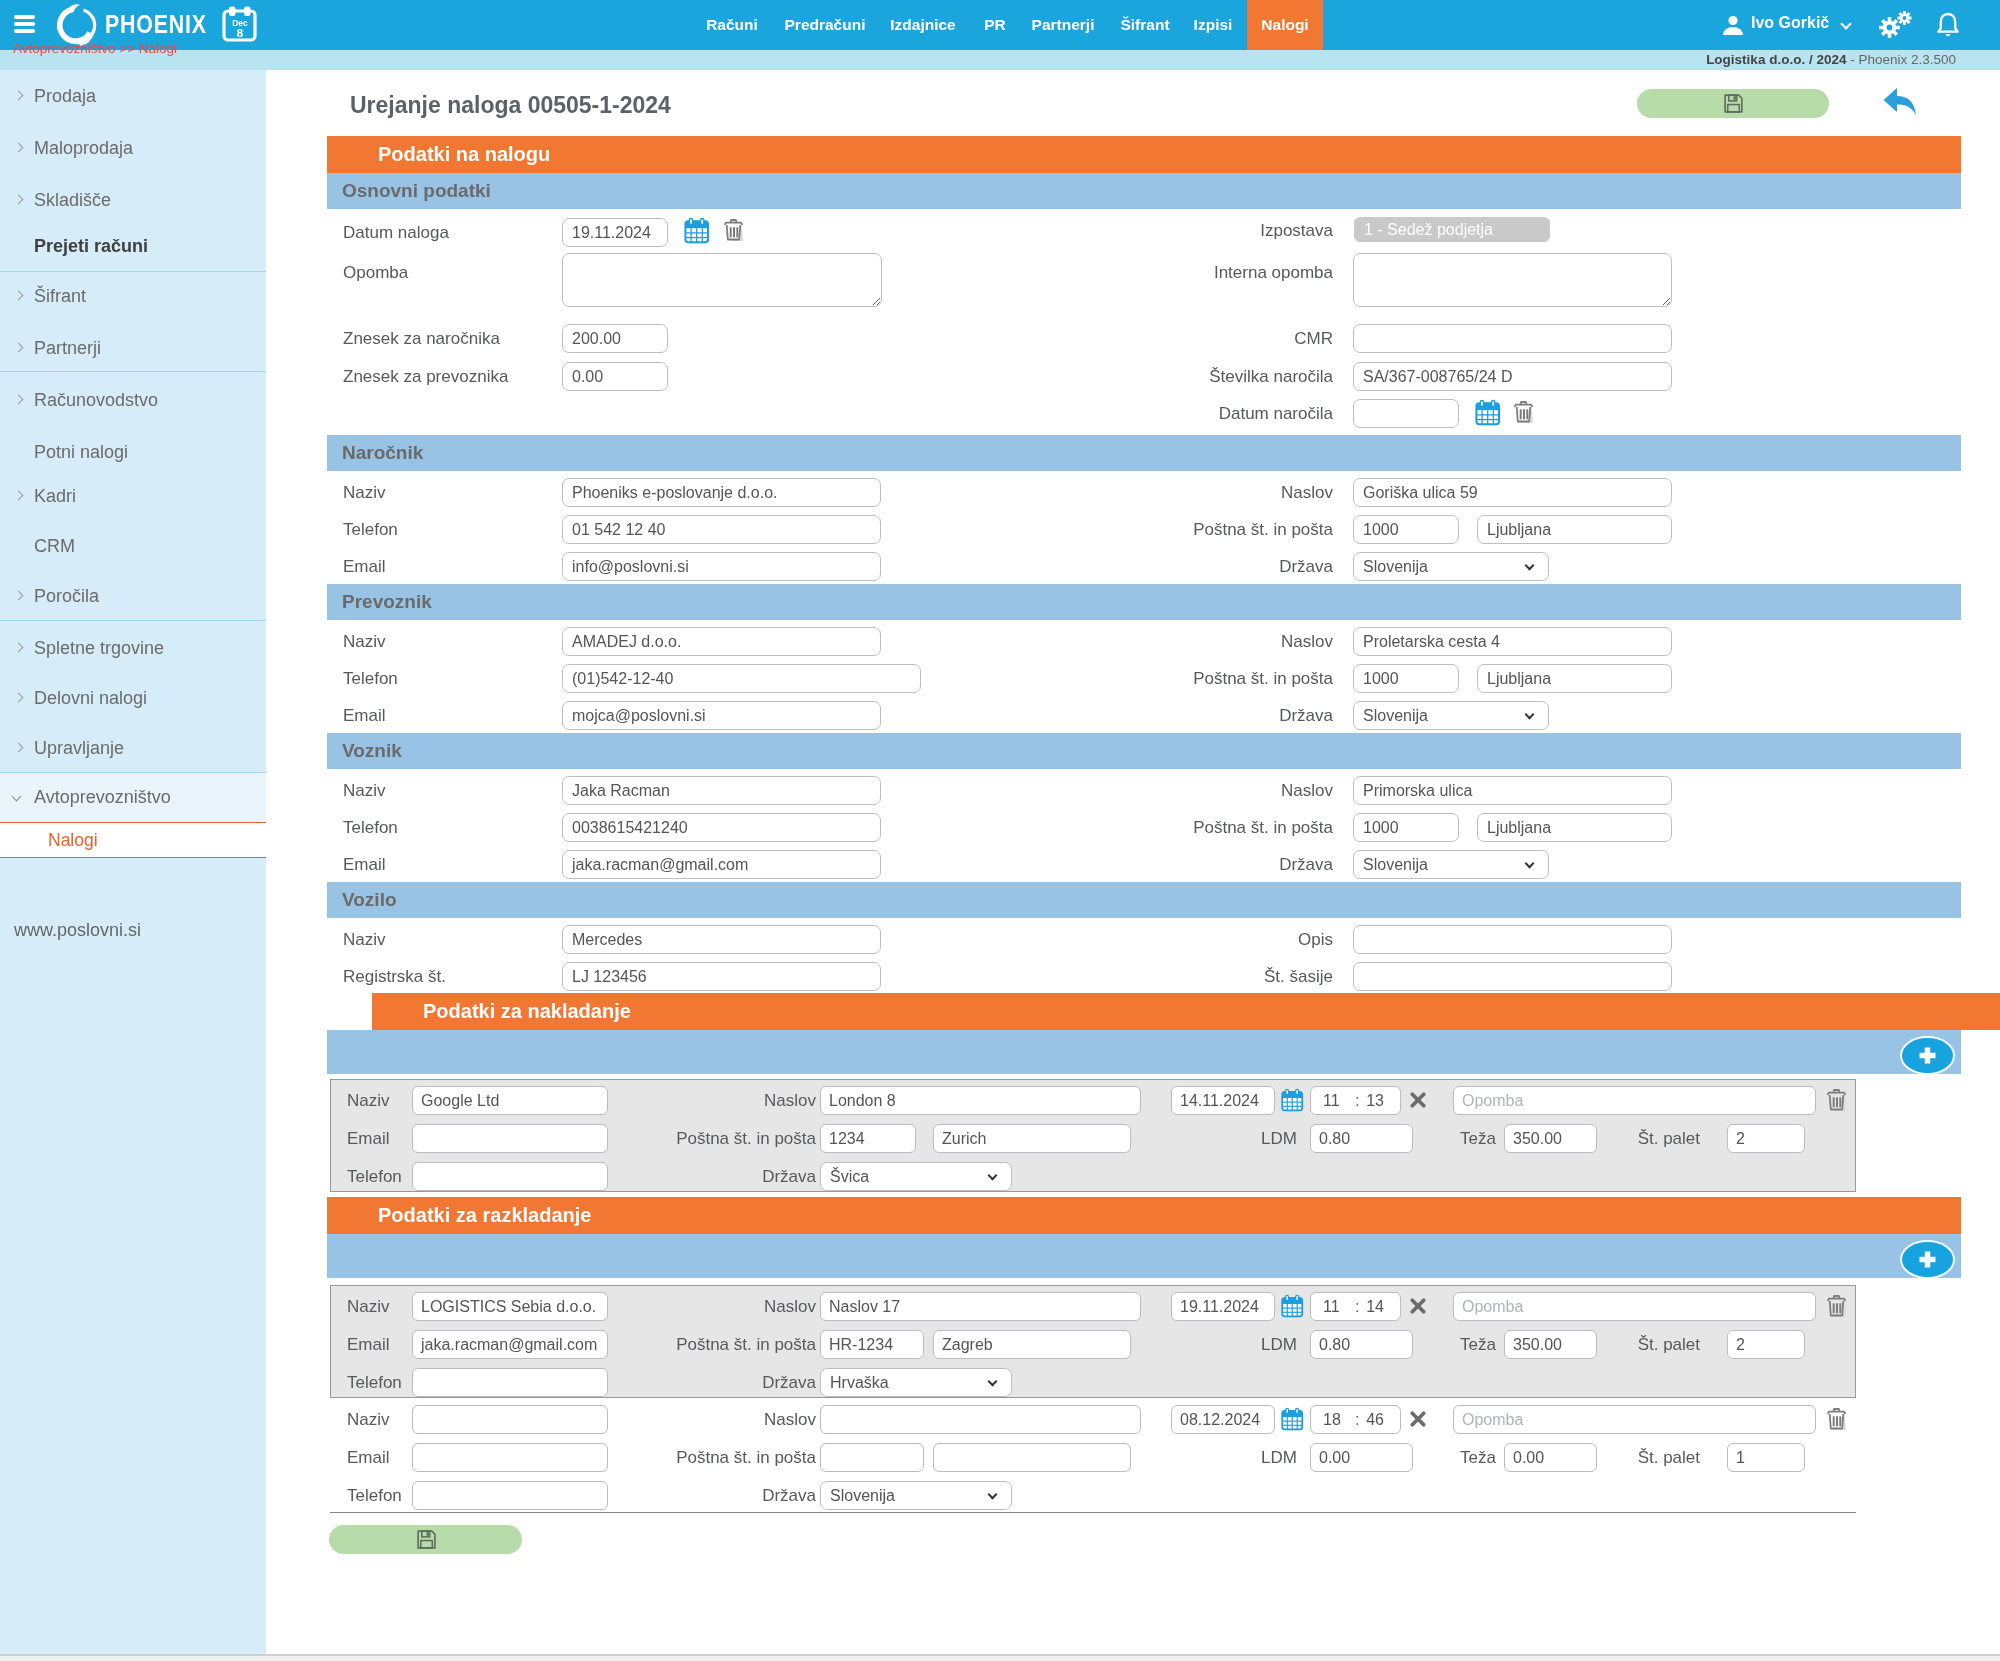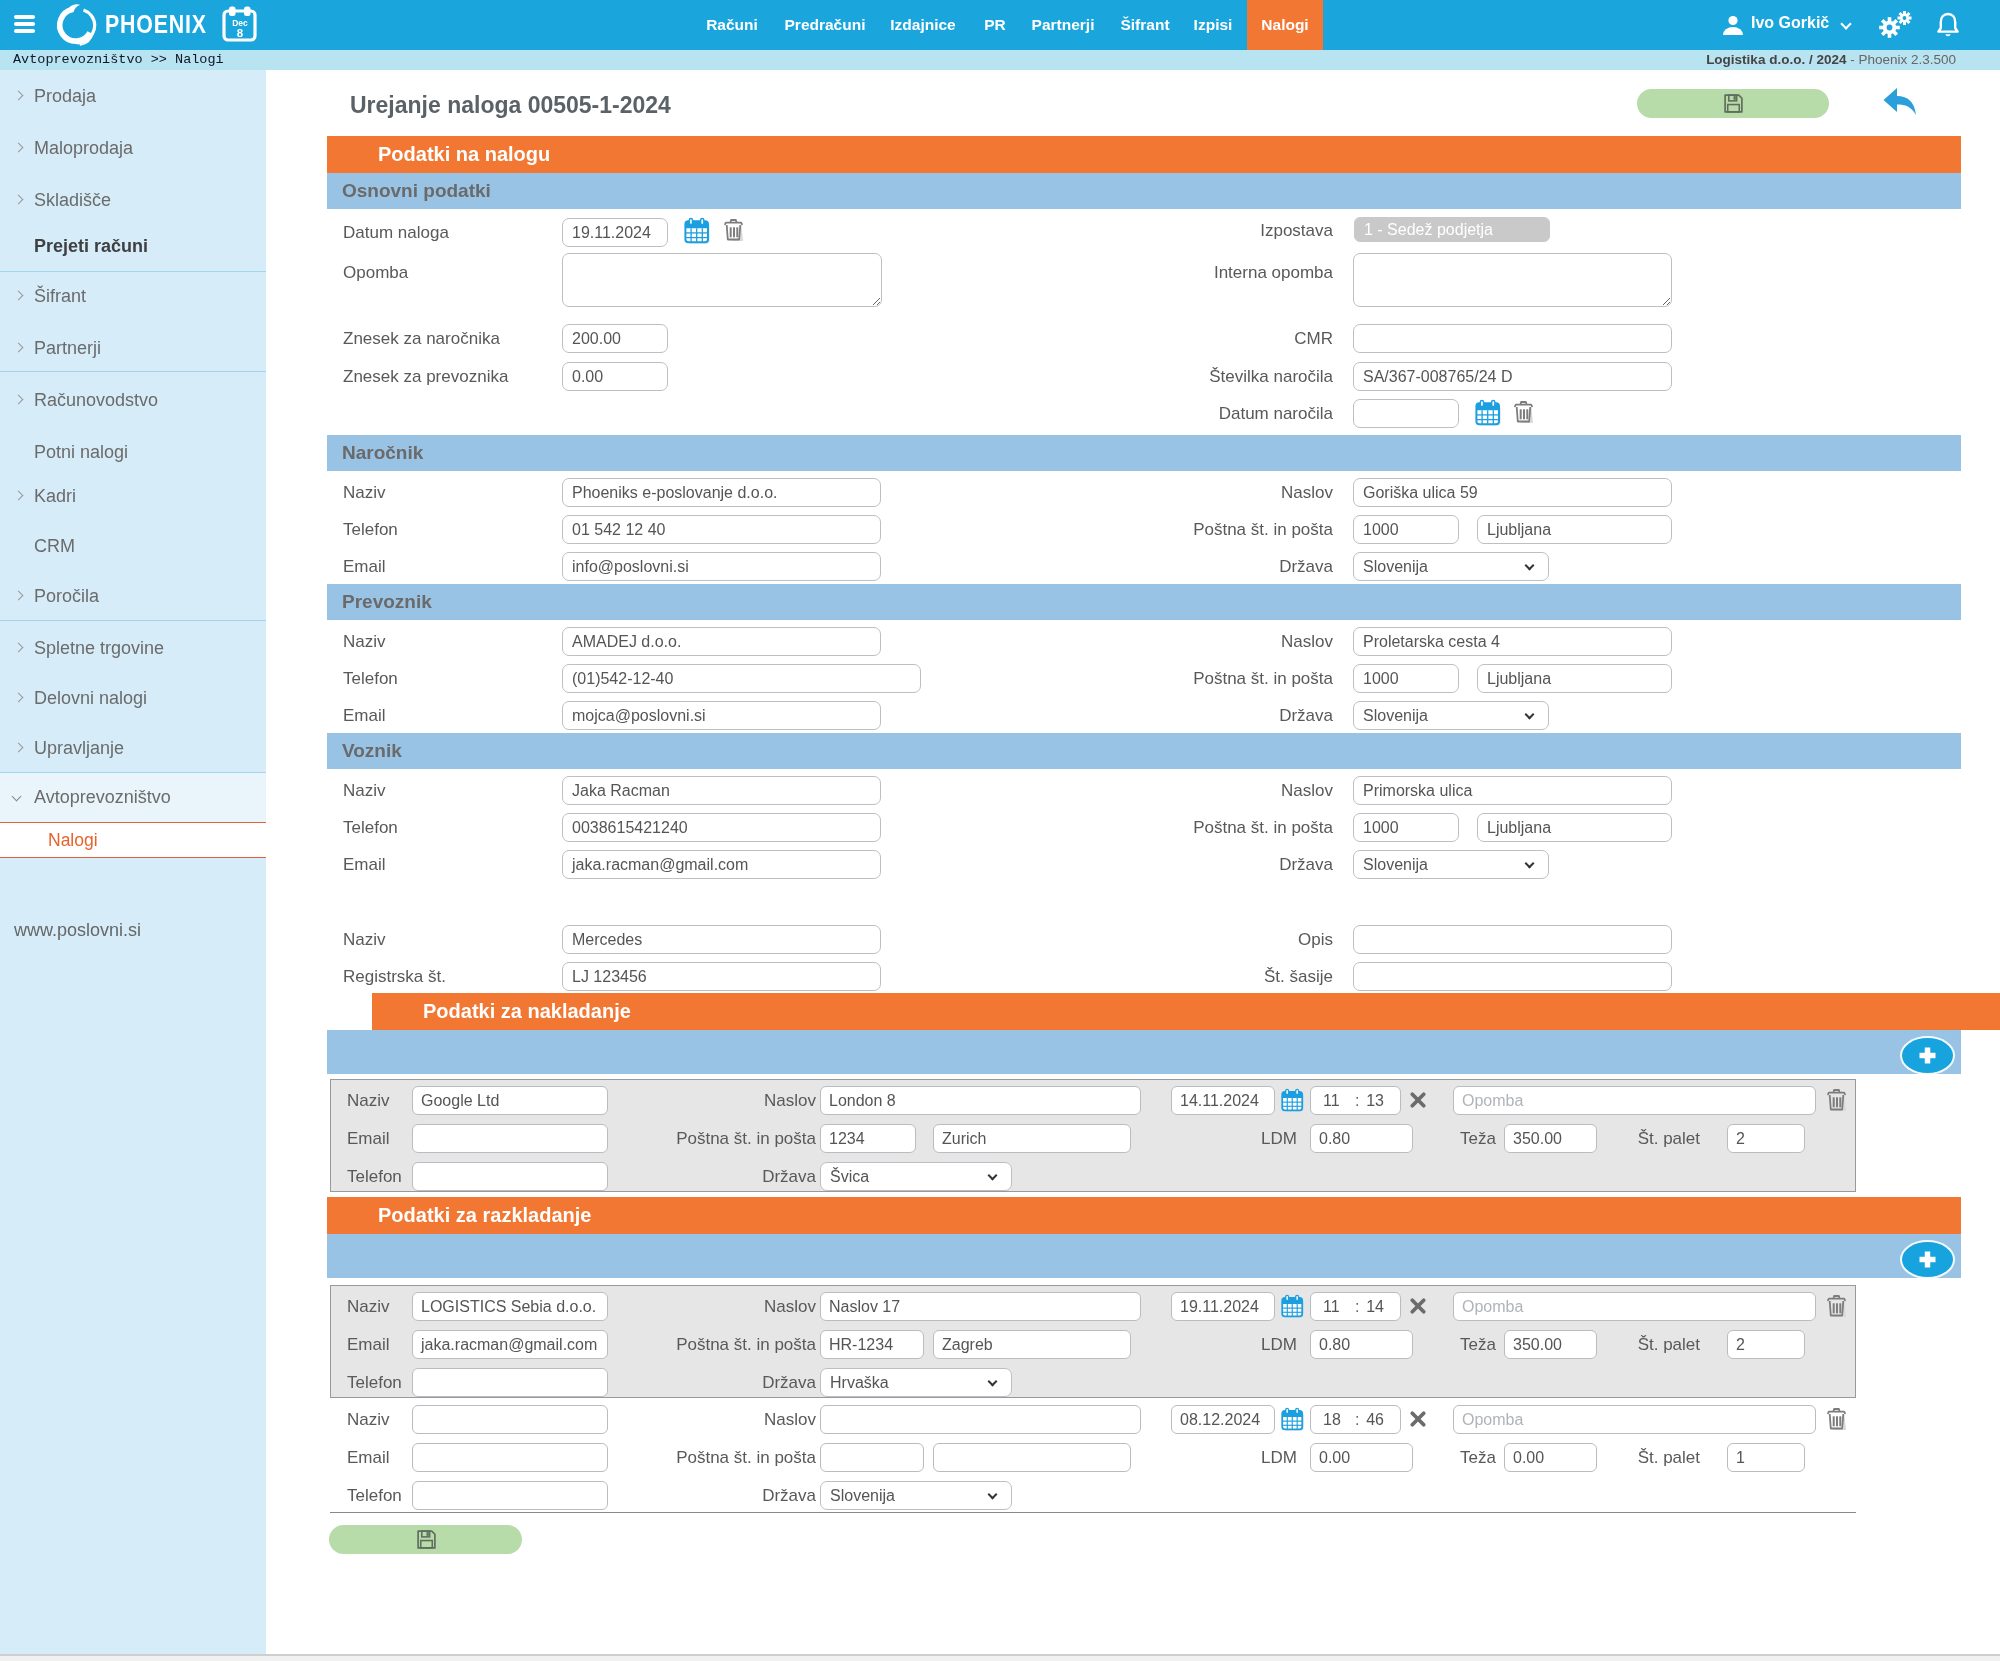--- a/index.html
+++ b/index.html
@@ -90,21 +90,21 @@
 </g>
 <circle r="1.9" fill="#1aa5dc"></circle>
 </g>
 </g>
 </svg>
 <svg class="abs" style="left:1936px;top:12px" width="24" height="26" viewBox="0 0 24 26">
 <path d="M 12 2 C 7.5 2 4.8 5.6 4.8 10 L 4.8 16 L 2.4 19.6 L 21.6 19.6 L 19.2 16 L 19.2 10 C 19.2 5.6 16.5 2 12 2 Z" fill="none" stroke="#fff" stroke-width="2.4" stroke-linejoin="round"></path>
 <path d="M 9.3 22.3 a 2.8 2.8 0 0 0 5.4 0 Z" fill="#fff"></path>
 </svg>
 <div class="crumb"></div>
-<div class="abs" style="left:13px;top:52px;font-size:13.5px;color:#0f172a;font-family:Liberation Mono, monospace;">Avtoprevozništvo &gt;&gt; Nalogi</div>
+<div class="abs" style="left:13px;top:41px;font-size:13.5px;color:#ef4444;">Avtoprevozništvo &gt;&gt; Nalogi</div>
 <div class="abs" style="left:1200px;top:52px;width:756px;text-align:right;font-size:13.5px;color:#666;"><b style="color:#444;">Logistika d.o.o. / 2024</b> - Phoenix 2.3.500</div>
 <div class="sidebar"></div>
 <div class="mitem" style="top:70px;">
       <span class="txt">Prodaja</span>
     </div>
 <div class="chev r abs" style="top:92px;"></div>
 <div class="mitem" style="top:122px;">
       <span class="txt">Maloprodaja</span>
     </div>
 <div class="chev r abs" style="top:144px;"></div>
@@ -289,20 +289,21 @@
 <div class="in" style="left:1353px;top:776px;width:319px;">Primorska ulica</div>
 <div class="lab" style="left:343px;top:813px;">Telefon</div>
 <div class="in" style="left:562px;top:813px;width:319px;">0038615421240</div>
 <div class="lab r" style="left:913px;top:813px;width:420px;">Poštna št. in pošta</div>
 <div class="in" style="left:1353px;top:813px;width:106px;">1000</div>
 <div class="in" style="left:1477px;top:813px;width:195px;">Ljubljana</div>
 <div class="lab" style="left:343px;top:850px;">Email</div>
 <div class="in" style="left:562px;top:850px;width:319px;">jaka.racman@gmail.com</div>
 <div class="lab r" style="left:913px;top:850px;width:420px;">Država</div>
 <div class="sel" style="left:1353px;top:850px;width:196px;">Slovenija<span class="chv"></span></div>
+<div class="bbar" style="top:882px;height:36px;line-height:36px;"><span>Vozilo</span></div>
 <div class="lab" style="left:343px;top:925px;">Naziv</div>
 <div class="in" style="left:562px;top:925px;width:319px;">Mercedes</div>
 <div class="lab r" style="left:913px;top:925px;width:420px;">Opis</div>
 <div class="in" style="left:1353px;top:925px;width:319px;"></div>
 <div class="lab" style="left:343px;top:962px;">Registrska št.</div>
 <div class="in" style="left:562px;top:962px;width:319px;">LJ 123456</div>
 <div class="lab r" style="left:913px;top:962px;width:420px;">Št. šasije</div>
 <div class="in" style="left:1353px;top:962px;width:319px;"></div>
 <div class="obar" style="top:993px;margin-left:45px;"><span>Podatki za nakladanje</span></div>
 <div class="bbar" style="top:1030px;height:44px;line-height:44px;"><span></span></div>

